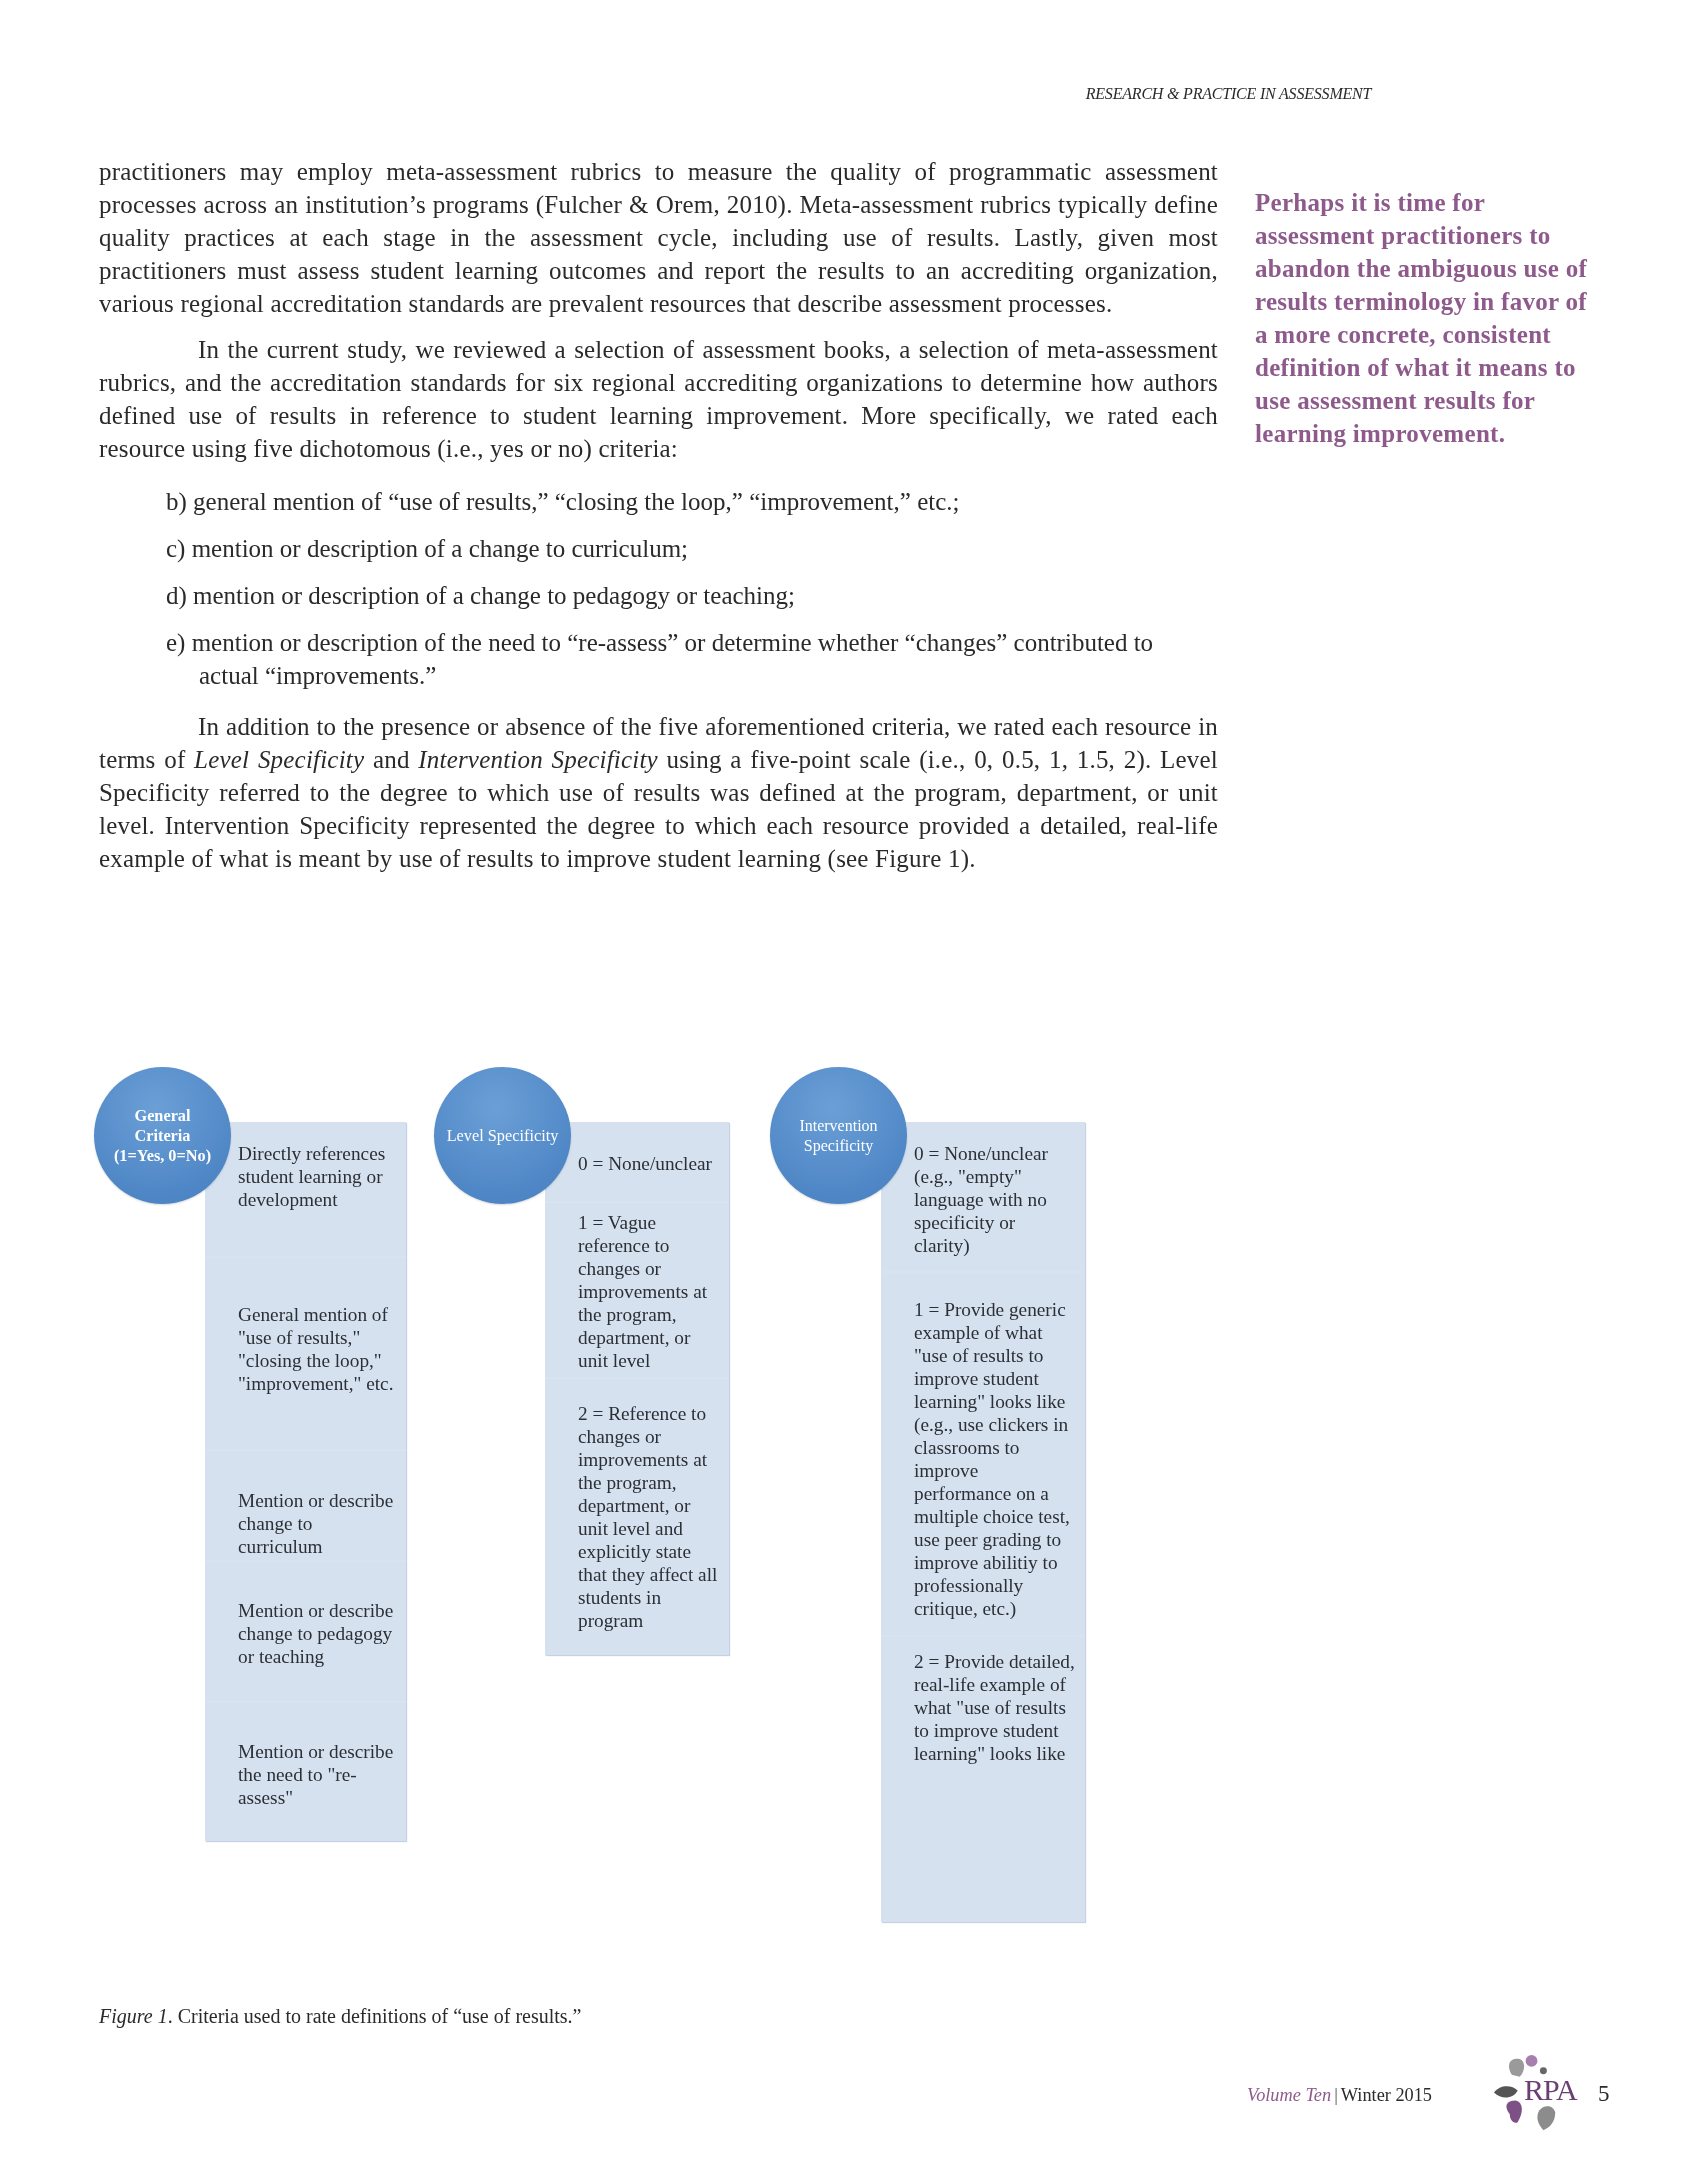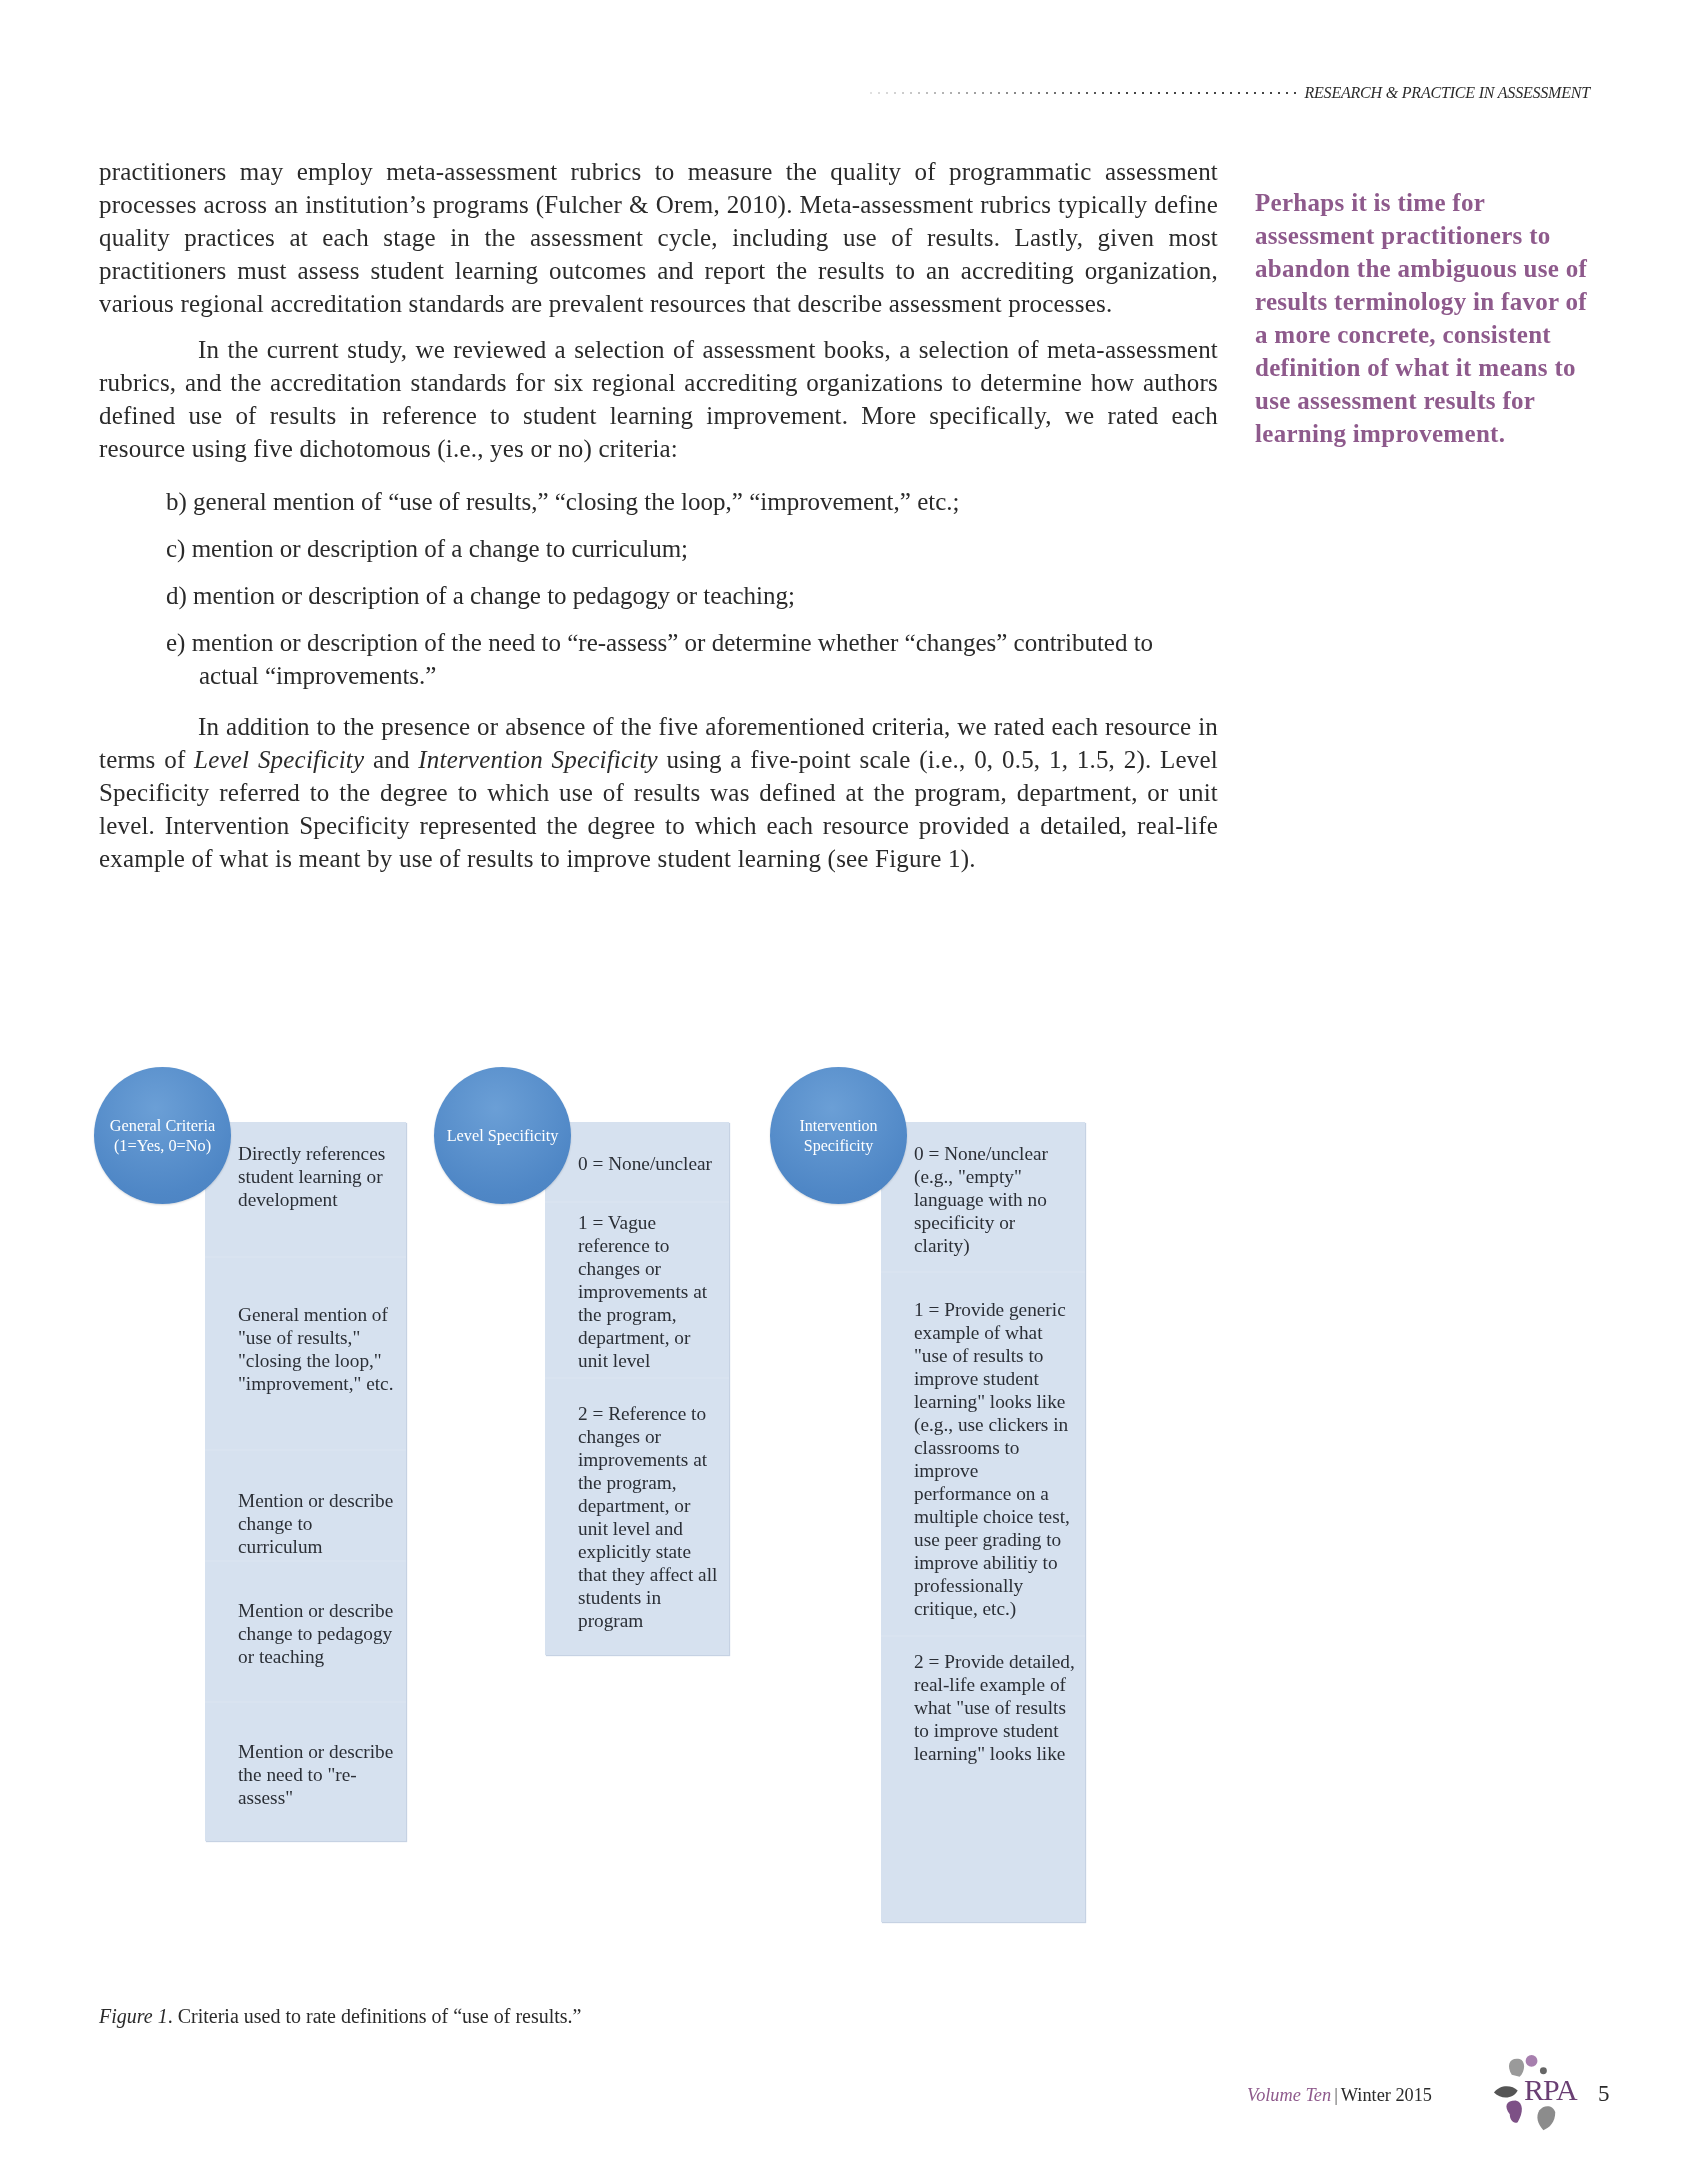--- a/index.html
+++ b/index.html
@@ -1,20 +1,20 @@
 <!DOCTYPE html>
 <html><head>
 <meta charset="utf-8">
 <style>
   html, body { margin: 0; padding: 0; background: #ffffff; }
   body { width: 1683px; height: 2178px; position: relative; overflow: hidden;
          font-family: "DejaVu Serif", "Liberation Serif", serif; color: #2a2a2a; }
 
   
-  .running-header { position: absolute; top: 83px; left: 867px; width: 723px; height: 20px; display: flex; align-items: center; }
+  .running-header { position: absolute; top: 83px; left: 867px; width: 723px; height: 20px; display: flex; align-items: center; flex-direction: column; }
   .header-dots { flex: 1; height: 4px; margin-right: 8px;
     background-image: radial-gradient(circle, #444 1.1px, transparent 1.4px);
     background-size: 8px 4px; background-repeat: repeat-x;
     -webkit-mask-image: linear-gradient(to right, rgba(0,0,0,0.15), #000 60%);
     mask-image: linear-gradient(to right, rgba(0,0,0,0.15), #000 60%); }
   .header-title { font-family: "Liberation Serif", serif; font-style: italic; font-size: 16px; letter-spacing: -0.2px; color: #2a2a2a; white-space: nowrap; }
 
   
   .main-col { position: absolute; left: 99px; top: 155px; width: 1119px; font-size: 23px; line-height: 33px; }
   .para { margin: 0; text-align: justify; font-family: "Liberation Serif", serif; font-size: 25px; letter-spacing: 0.2px; }
@@ -70,21 +70,21 @@
     <li>e) mention or description of the need to “re-assess” or determine whether “changes” contributed to actual “improvements.”</li>
   </ul>
   <p class="para indent"><span>In addition to the presence or absence of the five aforementioned criteria, we rated each resource in terms of </span><em>Level Specificity</em><span> and </span><em>Intervention Specificity</em><span> using a five-point scale (i.e., 0, 0.5, 1, 1.5, 2). Level Specificity referred to the degree to which use of results was defined at the program, department, or unit level. Intervention Specificity represented the degree to which each resource provided a detailed, real-life example of what is meant by use of results to improve student learning (see Figure 1).</span></p>
 </div>
 
 <div class="pull-quote">Perhaps it is time for assessment practitioners to abandon the ambiguous use of results terminology in favor of a more concrete, consistent definition of what it means to use assessment results for learning improvement.</div>
 
 <div class="figure">
 
   <div class="fig-col" style="left:0; width:317px;">
-    <div class="fig-circle" style="left:0; top:0; padding:0 14px; box-sizing:border-box;">General Criteria (1=Yes, 0=No)</div>
+    <div class="fig-circle" style="left:0; top:0; padding:0 14px; box-sizing:border-box;font-weight:bold;">General Criteria (1=Yes, 0=No)</div>
     <div class="fig-box" style="left:111px; top:55px; width:201px; height:719px;">
       <div class="fig-item" style="top:20px;">Directly references student learning or development</div>
       <div class="fig-sep" style="top:134px;"></div>
       <div class="fig-item" style="top:181px;">General mention of "use of results," "closing the loop," "improvement," etc.</div>
       <div class="fig-sep" style="top:327px;"></div>
       <div class="fig-item" style="top:367px;">Mention or describe change to curriculum</div>
       <div class="fig-sep" style="top:438px;"></div>
       <div class="fig-item" style="top:477px;">Mention or describe change to pedagogy or teaching</div>
       <div class="fig-sep" style="top:579px;"></div>
       <div class="fig-item" style="top:618px;">Mention or describe the need to "re-assess"</div>

